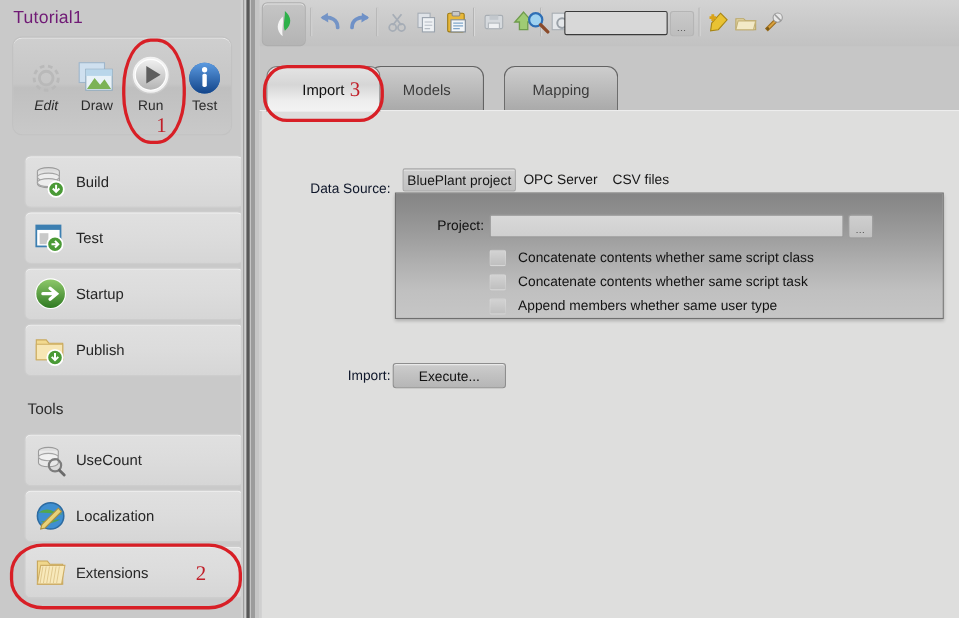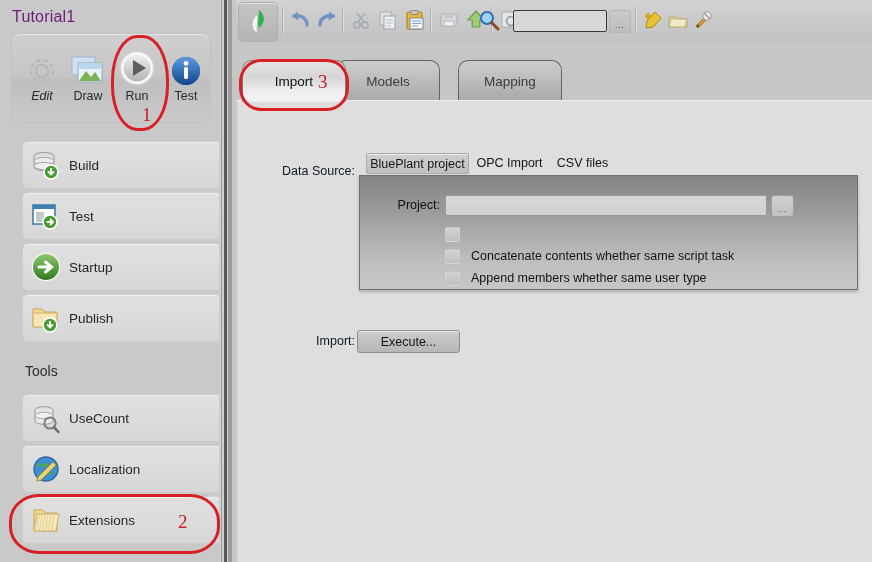--- a/index.html
+++ b/index.html
@@ -466,33 +466,34 @@
     </div>
 
     <div class="content">
 
       <div class="lbl-right" style="left:0;top:63px;width:119px">Data Source:</div>
 
       <div class="seg on" style="left:130px;width:101px">
         <span>BluePlant project</span>
       </div>
       <div class="seg off" style="left:235px;width:77px">
-        <span>OPC Import</span>
+        <span>OPC Server</span>
       </div>
       <div class="seg off" style="left:314px;width:65px">
         <span>CSV files</span>
       </div>
 
       <div class="groupbox">
         <div class="gb-lbl" style="left:0;top:22px;width:80px">Project:</div>
         <div class="gb-input"></div>
         <div class="gb-browse">…</div>
 
         <div class="cbrow" style="top:50px">
           <span class="cbox"></span>
+          <span class="cblbl">Concatenate contents whether same script class</span>
         </div>
         <div class="cbrow" style="top:72px">
           <span class="cbox"></span>
           <span class="cblbl">Concatenate contents whether same script task</span>
         </div>
         <div class="cbrow" style="top:94px">
           <span class="cbox"></span>
           <span class="cblbl">Append members whether same user type</span>
         </div>
       </div>

